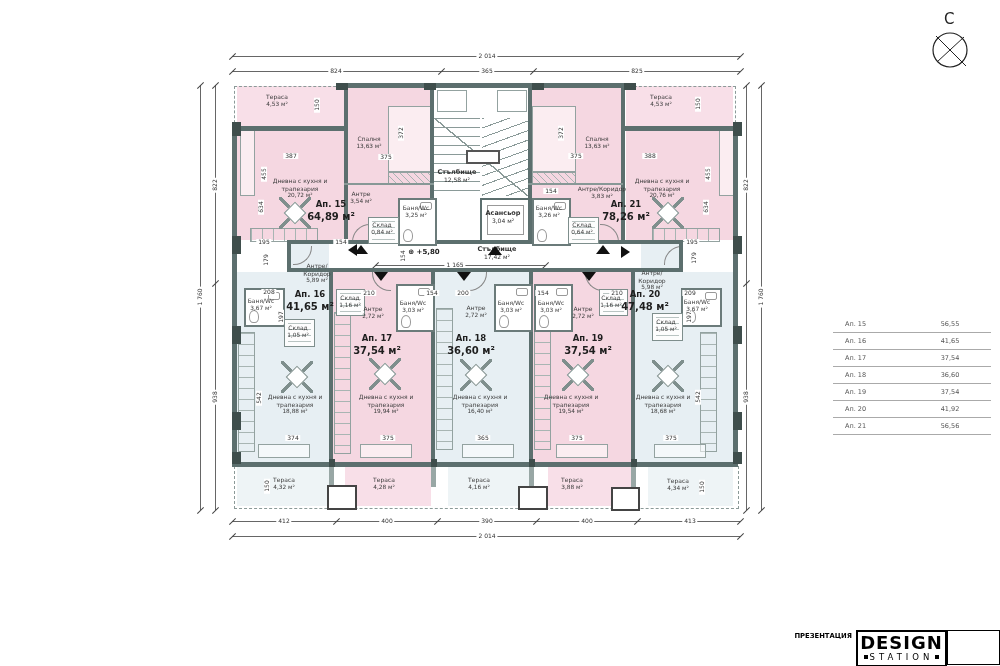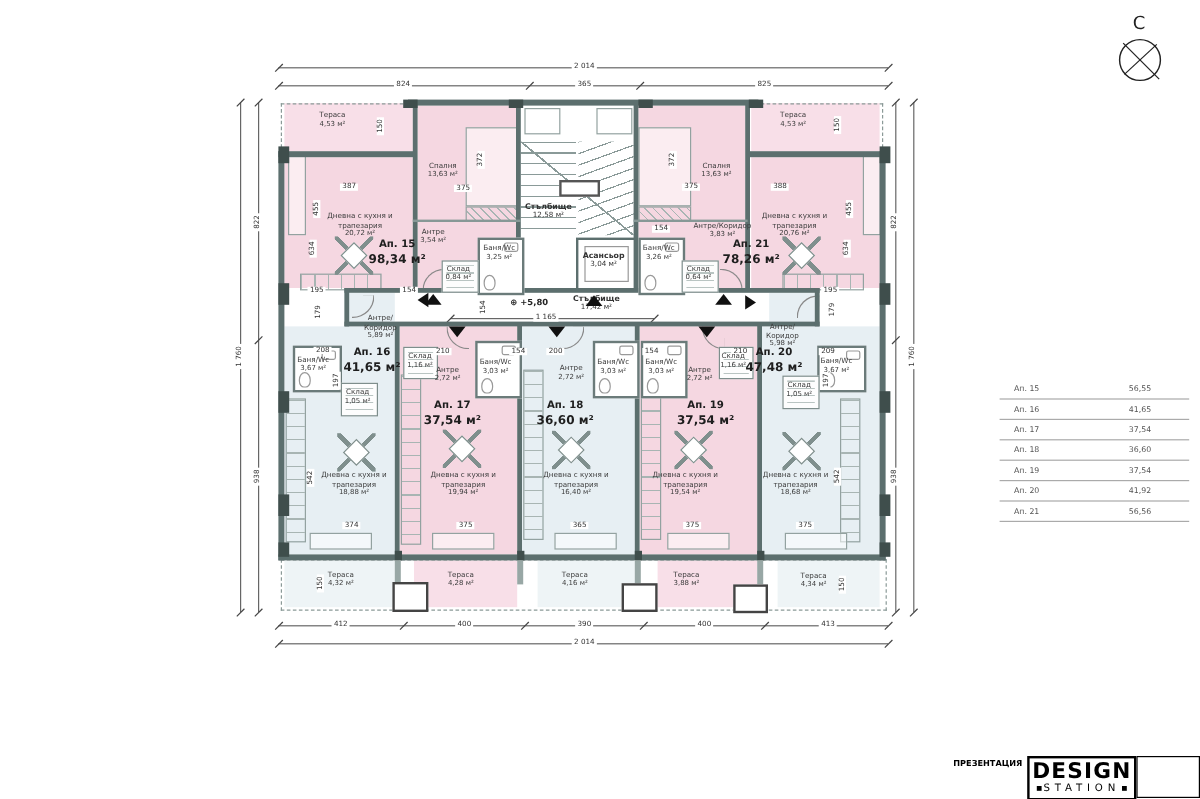--- a/index.html
+++ b/index.html
@@ -99,21 +99,21 @@
       <span class="ra">12,58 м²</span>
     </div>
     <div class="core-label" style="left:503px;top:217px;">
       <span class="rn">Асансьор</span>
       <span class="ra">3,04 м²</span>
     </div>
     <div class="core-label" style="left:497px;top:253px;">
       <span class="rn">Стълбище</span>
       <span class="ra">17,42 м²</span>
     </div>
-    <div class="level" style="left:441px;top:252px;">+5,80</div>
+    <div class="level" style="left:424px;top:252px;">+5,80</div>
   <div class="fill f-tpink" style="left: 237px; top: 86px; width: 107px; height: 40px;"></div>
       <div class="fill f-tpink" style="left: 626px; top: 86px; width: 107px; height: 40px;"></div>
       <div class="fill f-pink" style="left: 237px; top: 131px; width: 107px; height: 109px;"></div>
       <div class="fill f-pink" style="left: 348px; top: 88px; width: 82px; height: 152px;"></div>
       <div class="fill f-pink" style="left: 532px; top: 88px; width: 89px; height: 152px;"></div>
       <div class="fill f-pink" style="left: 626px; top: 131px; width: 107px; height: 109px;"></div>
       <div class="fill f-blue" style="left: 237px; top: 272px; width: 92px; height: 190px;"></div>
       <div class="fill f-blue" style="left: 287px; top: 244px; width: 42px; height: 24px;"></div>
       <div class="fill f-pink" style="left: 333px; top: 272px; width: 98px; height: 190px;"></div>
       <div class="fill f-blue" style="left: 435px; top: 272px; width: 94px; height: 190px;"></div>
@@ -295,21 +295,21 @@
 трапезария</span><span class="ra">19,54 м²</span></div>
       <div class="room-label" style="left: 663px; top: 404px;"><span class="rn">Дневна с кухня и
 трапезария</span><span class="ra">18,68 м²</span></div>
       <div class="room-label" style="left: 284px; top: 483px;"><span class="rn">Тераса</span><span class="ra">4,32 м²</span></div>
       <div class="room-label" style="left: 384px; top: 483px;"><span class="rn">Тераса</span><span class="ra">4,28 м²</span></div>
       <div class="room-label" style="left: 479px; top: 483px;"><span class="rn">Тераса</span><span class="ra">4,16 м²</span></div>
       <div class="room-label" style="left: 572px; top: 483px;"><span class="rn">Тераса</span><span class="ra">3,88 м²</span></div>
       <div class="room-label" style="left: 678px; top: 484px;"><span class="rn">Тераса</span><span class="ra">4,34 м²</span></div>
       <div class="apt-label" style="left: 331px; top: 211px;">
         <span class="al1">Ап. 15</span>
-        <span class="al2">98,34 м²</span>
+        <span class="al2">64,89 м²</span>
       </div>
       <div class="apt-label" style="left: 310px; top: 301px;">
         <span class="al1">Ап. 16</span>
         <span class="al2">41,65 м²</span>
       </div>
       <div class="apt-label" style="left: 377px; top: 345px;">
         <span class="al1">Ап. 17</span>
         <span class="al2">37,54 м²</span>
       </div>
       <div class="apt-label" style="left: 471px; top: 345px;">

